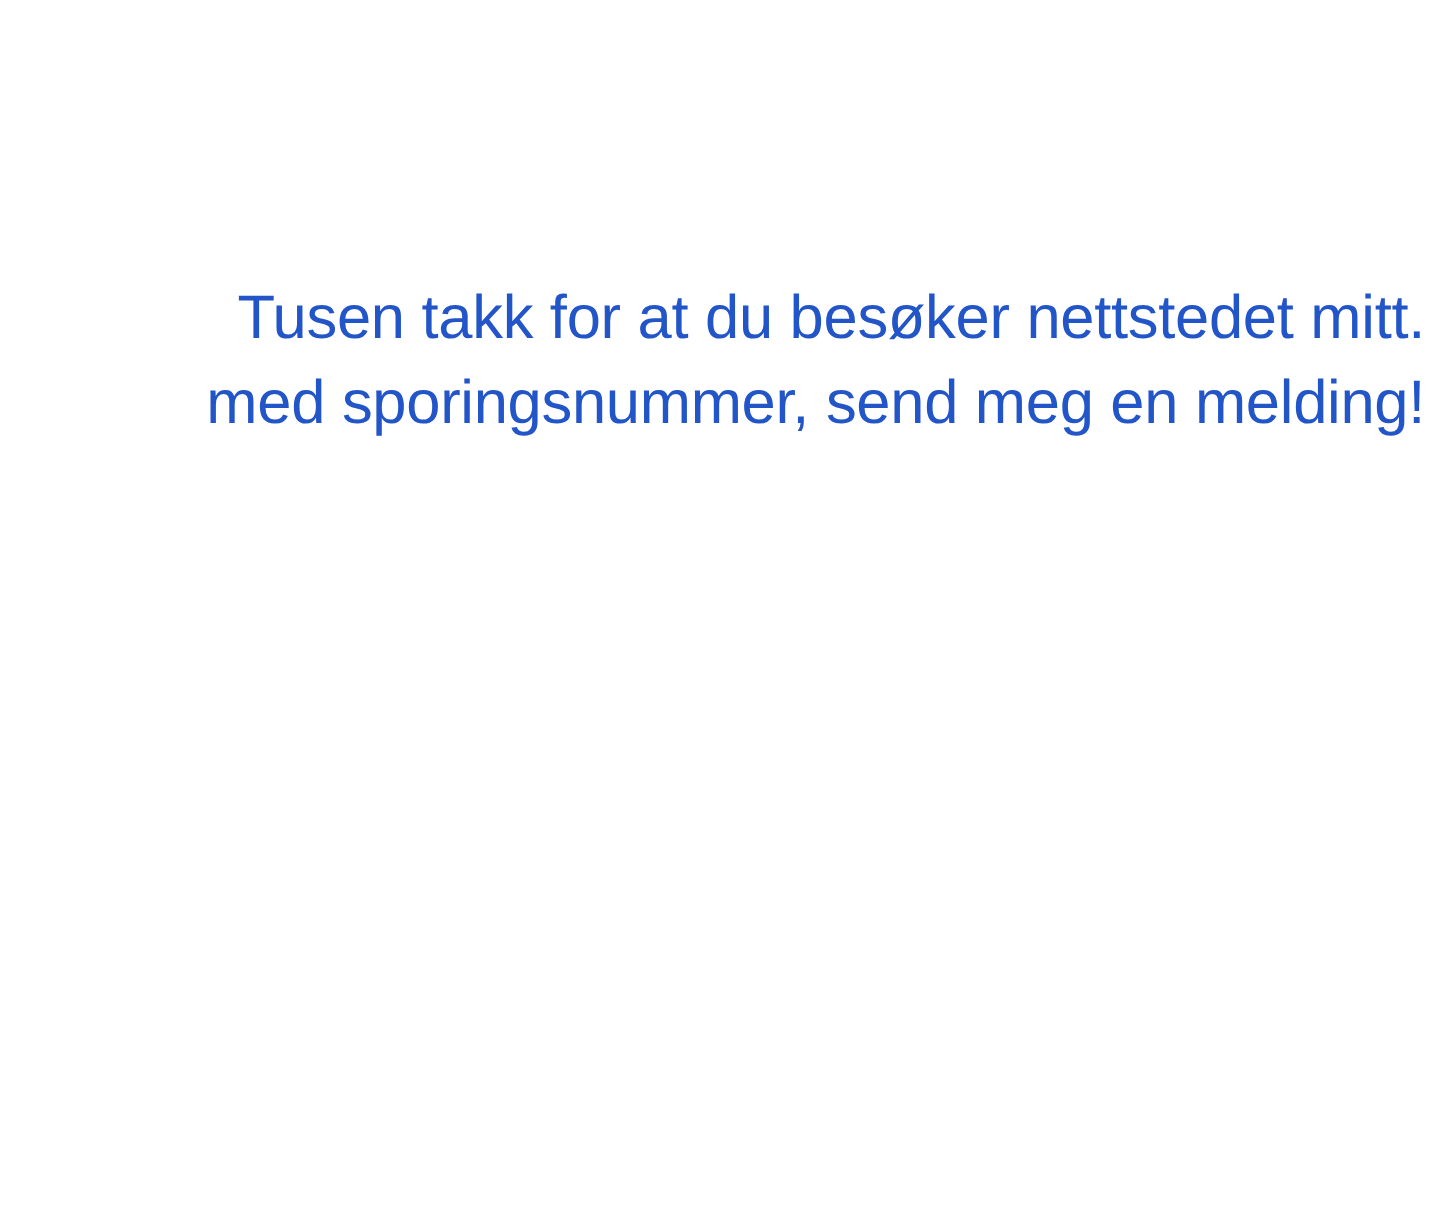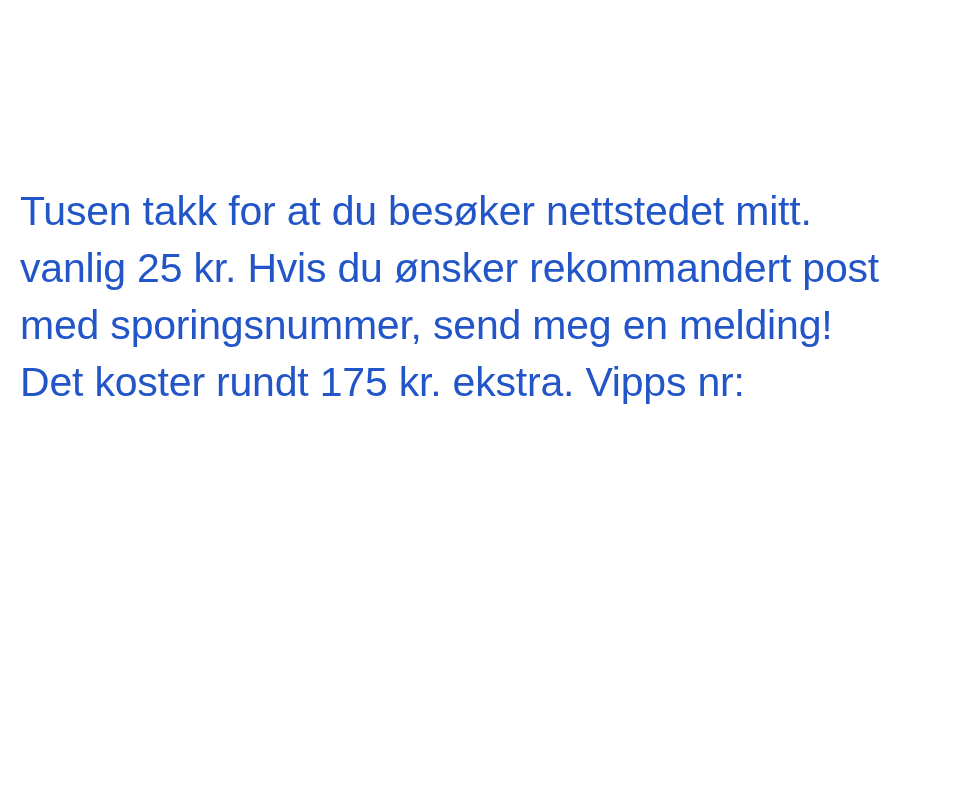--- a/index.html
+++ b/index.html
@@ -11,20 +11,21 @@
     height: 807px;
     background: #ffffff;
     overflow: hidden;
     font-family: "Liberation Sans", sans-serif;
   }
   .page {
     width: 960px;
     height: 807px;
     background: #ffffff;
     position: relative;
+    text-align: right;
   }
   .description {
     position: absolute;
     top: 183px;
     left: 20px;
     right: 10px;
     color: #2255c7;
     font-size: 41px;
     line-height: 57px;
     letter-spacing: -0.2px;
@@ -35,17 +36,15 @@
     padding: 0;
     white-space: nowrap;
   }
 </style>
 </head>
 <body>
 
 <div class="page" style="background: rgb(255, 255, 255);">
   <div class="description" style="color: rgb(34, 85, 199);">
     <p class="line">Tusen takk for at du besøker nettstedet mitt.</p>
-    <p class="line">vanlig 25 kr. Hvis du ønsker rekommandert post</p>
     <p class="line">med sporingsnummer, send meg en melding!</p>
-    <p class="line">Det koster rundt 175 kr. ekstra. Vipps nr:</p>
   </div>
 </div>
 
 </body></html>

